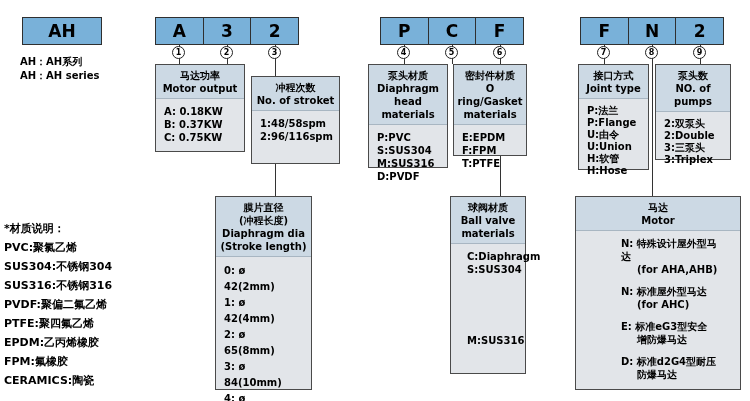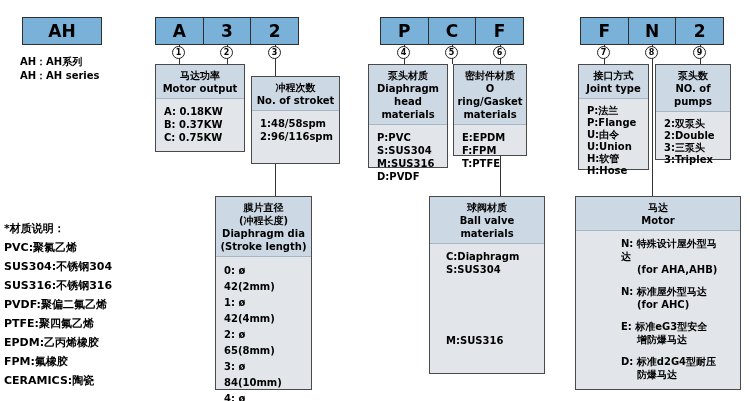--- a/index.html
+++ b/index.html
@@ -177,21 +177,21 @@
       <div>1: ø 42(4mm)</div>
       <div>2: ø 65(8mm)</div>
       <div>3: ø 84(10mm)</div>
       <div>4: ø 120(12mm)</div>
       <div>5: ø 144(14mm)</div>
       <div>6: ø 170(18mm)</div>
 
     </div>
   </div>
 
-  <div class="ebox" style="left:429px;top:196px;width:116px;height:178px">
+  <div class="ebox" style="left:450px;top:196px;width:76px;height:178px">
     <div class="hdr">
       <div>球阀材质</div>
       <div>Ball valve</div>
       <div>materials</div>
     </div>
     <div class="bd" style="padding-left:16px">
       <div>C:Diaphragm</div>
       <div>S:SUS304</div>
       <div class="bv-gap">M:SUS316</div>
     </div>

